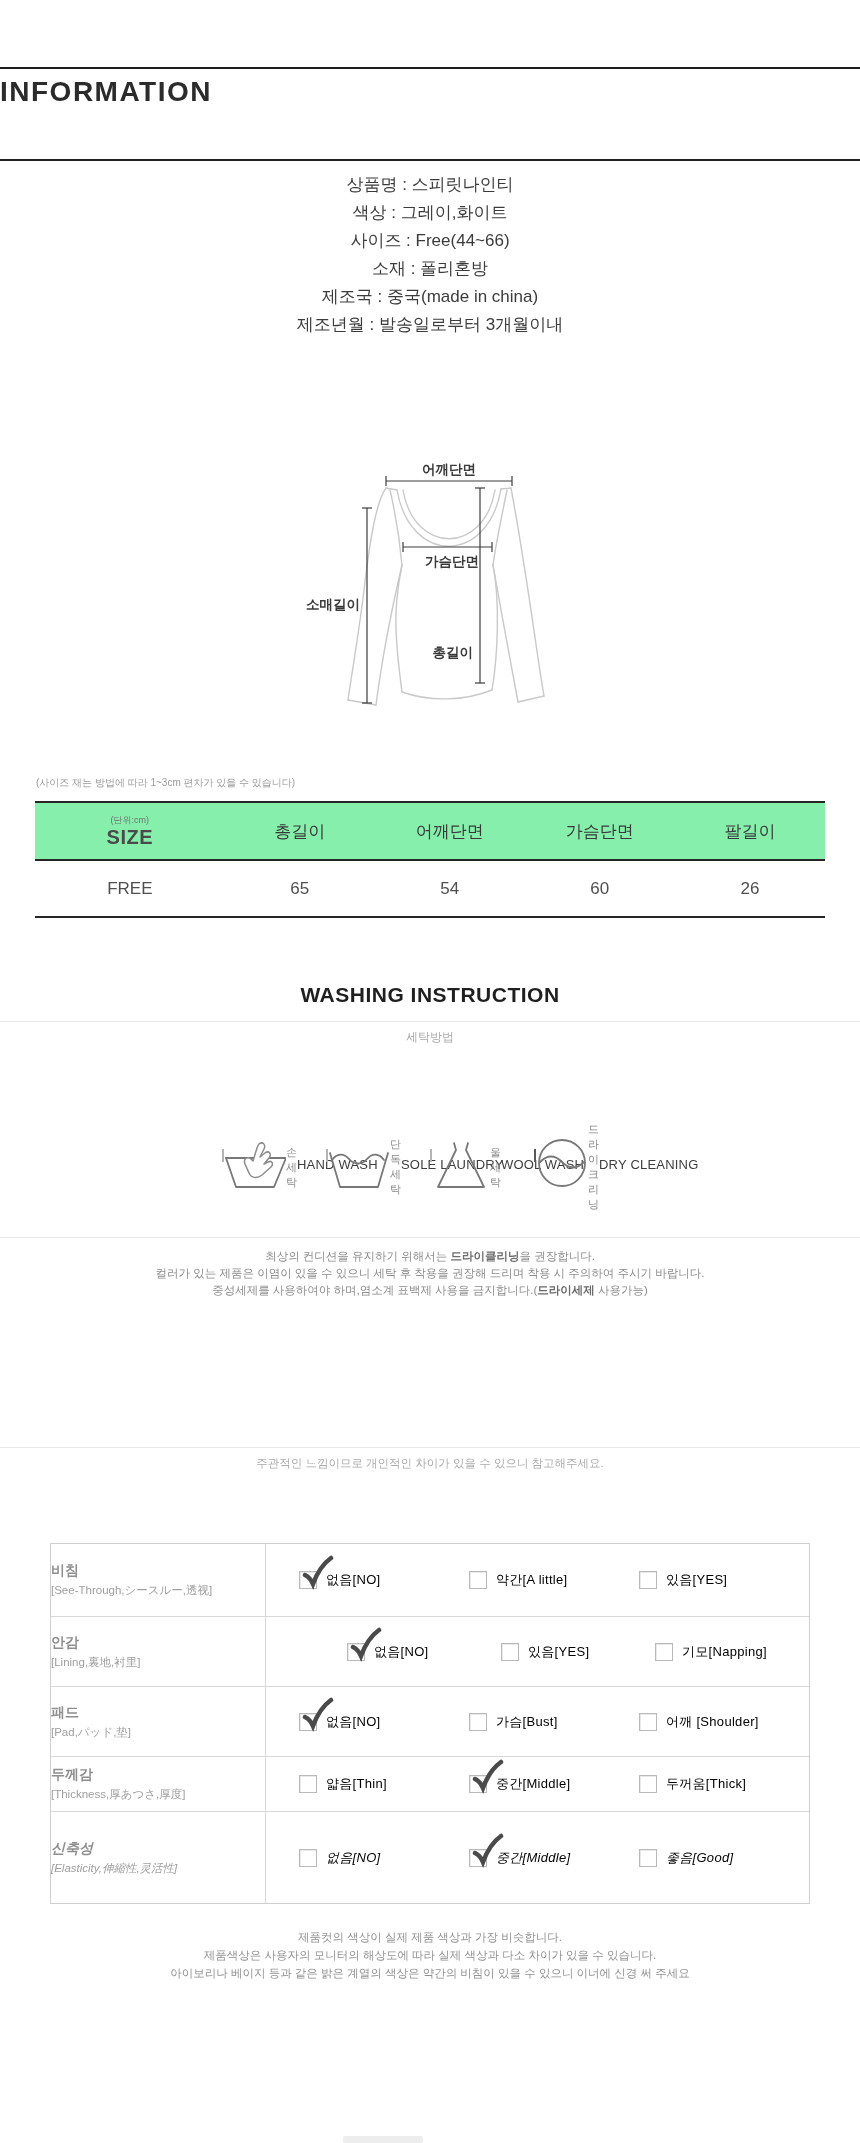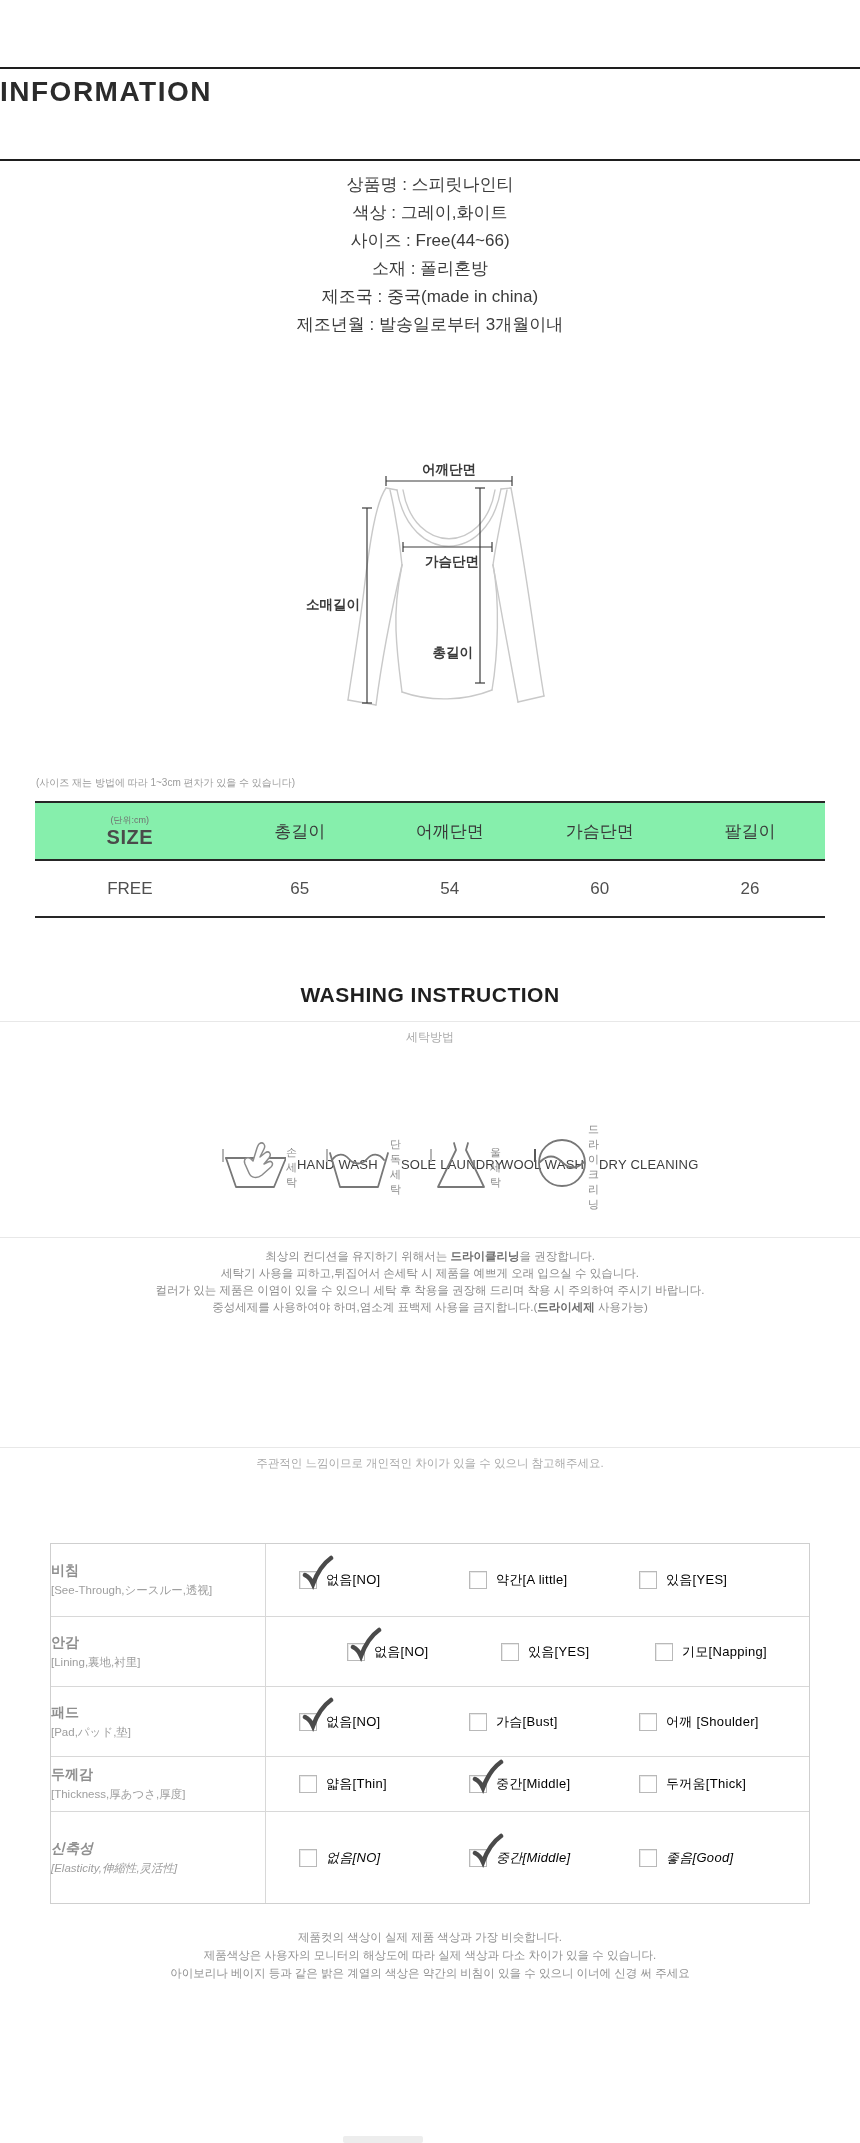--- a/index.html
+++ b/index.html
@@ -190,21 +190,20 @@
           </svg>
         </div>
         <div class="wash-kr">드라이크리닝</div>
         <div class="wash-en">DRY CLEANING</div>
       </div>
     </div>
 
   <div class="hr-light" style="top:1237px"></div>
   <div class="care-text">
       <div class="care-line"><span>최상의 컨디션을 유지하기 위해서는 </span><b>드라이클리닝</b><span>을 권장합니다.</span></div>
-      <div class="care-line"><span>세탁기 사용을 피하고,뒤집어서 손세탁 시 제품을 예쁘게 오래 입으실 수 있습니다.</span></div>
       <div class="care-line"><span>컬러가 있는 제품은 이염이 있을 수 있으니 세탁 후 착용을 권장해 드리며 착용 시 주의하여 주시기 바랍니다.</span></div>
       <div class="care-line"><span>중성세제를 사용하여야 하며,염소계 표백제 사용을 금지합니다.(</span><b>드라이세제</b><span> 사용가능)</span></div>
     </div>
 
   <div class="hr-light" style="top:1447px"></div>
   <div class="sec-sub" style="top:1456px;font-size:11.5px">주관적인 느낌이므로 개인적인 차이가 있을 수 있으니 참고해주세요.</div>
 
   <div class="check-table">
       <div class="crow" style="height: 72px;">
         <div class="clabel">

